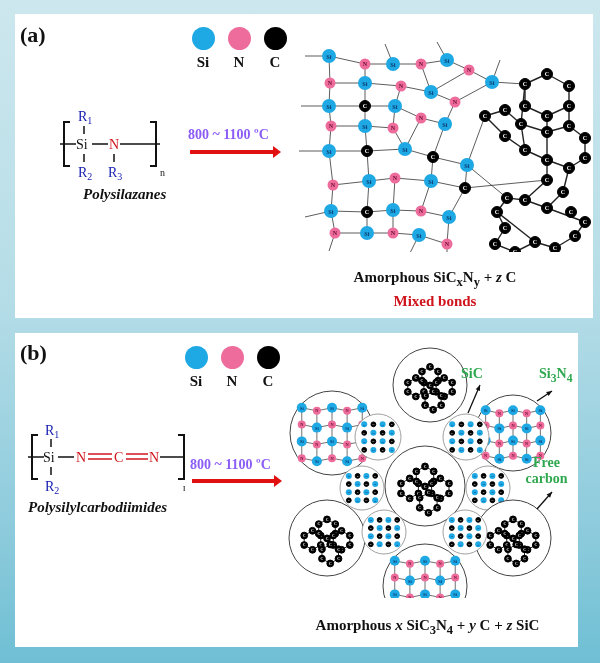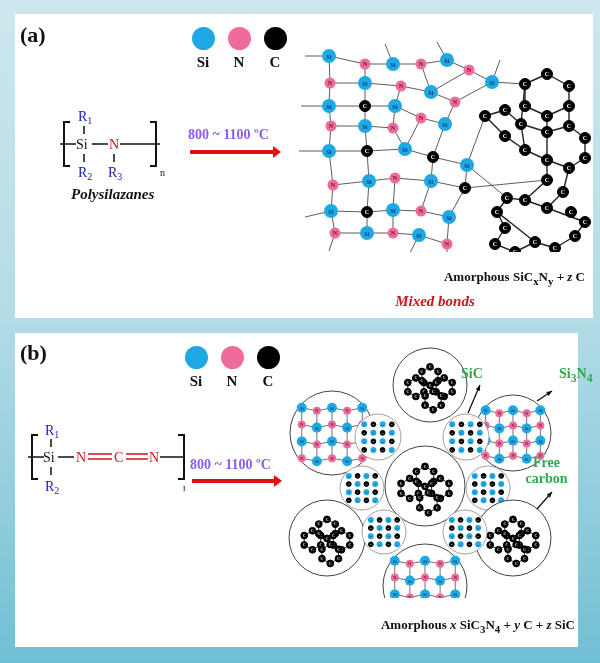--- a/index.html
+++ b/index.html
@@ -12,22 +12,22 @@
   .plabel{position:absolute;font-weight:bold;font-size:22px;color:#111;}
   .legend{position:absolute;display:flex;gap:10px;}
   .legend-item{display:flex;flex-direction:column;align-items:center;width:26px;}
   .dot{width:23px;height:23px;border-radius:50%;}
   .legend-label{font-weight:bold;font-size:15px;margin-top:4px;color:#111;}
   .polyname{position:absolute;font-style:italic;font-weight:bold;font-size:15px;color:#111;}
   .temp{position:absolute;font-weight:bold;font-size:14px;color:#8b5cf6;}
   .arrow{position:absolute;height:4px;background:#e01010;}
   .arrow::after{content:"";position:absolute;right:-6px;top:-4px;border-left:8px solid #e01010;
                 border-top:6px solid transparent;border-bottom:6px solid transparent;}
-  .caption{position:absolute;font-weight:bold;font-size:13px;color:#111;text-align:right;}
-  .caption-red{position:absolute;font-weight:bold;font-style:italic;font-size:15px;color:#d0141c;text-align:center;}
+  .caption{position:absolute;font-weight:bold;font-size:15px;color:#111;text-align:center;}
+  .caption-red{position:absolute;font-weight:bold;font-size:15px;color:#d0141c;text-align:center;}
   .struct{position:absolute;}
   .green{position:absolute;font-weight:bold;font-size:14px;color:#2ea84e;}
   svg text{font-family:"Liberation Serif",serif;}
 </style>
 </head>
 <body>
 
 <div class="panel" id="panel-a">
   <div class="plabel" style="left:5px;top:8px;">(a)</div>
 
@@ -54,21 +54,21 @@
     <line x1="24" y1="22" x2="24" y2="30" stroke="#111" stroke-width="1.5"></line>
     <line x1="24" y1="50" x2="24" y2="58" stroke="#111" stroke-width="1.5"></line>
     <line x1="54" y1="50" x2="54" y2="58" stroke="#111" stroke-width="1.5"></line>
     <text x="16" y="45" font-size="14" fill="#111" font-family="Liberation Sans">Si</text>
     <text x="49" y="45" font-size="14" fill="#d0141c" font-family="Liberation Sans">N</text>
     <text x="18" y="17" font-size="14" fill="#1a22b0" font-family="Liberation Sans">R<tspan font-size="10" dy="3">1</tspan></text>
     <text x="18" y="73" font-size="14" fill="#1a22b0" font-family="Liberation Sans">R<tspan font-size="10" dy="3">2</tspan></text>
     <text x="48" y="73" font-size="14" fill="#1a22b0" font-family="Liberation Sans">R<tspan font-size="10" dy="3">3</tspan></text>
     <text x="100" y="72" font-size="10" fill="#111" font-family="Liberation Sans">n</text>
   </svg>
-  <div class="polyname" style="left:56px;top:172px;">Polysilazanes</div>
+  <div class="polyname" style="left:68px;top:172px;">Polysilazanes</div>
 
   <div class="temp" style="left:173px;top:113px;">800 ~ 1100 ºC</div>
   <div class="arrow" style="left:175px;top:136px;width:85px;"></div>
 
   <svg class="struct" id="net-a" style="left:270px;top:18px;" width="310" height="220">
       <line x1="44" y1="24" x2="20" y2="24" stroke="#333" stroke-width="0.8"></line>
       <line x1="162" y1="28" x2="152" y2="10" stroke="#333" stroke-width="0.8"></line>
       <line x1="207" y1="50" x2="215" y2="28" stroke="#333" stroke-width="0.8"></line>
       <line x1="44" y1="74" x2="16" y2="74" stroke="#333" stroke-width="0.8"></line>
       <line x1="44" y1="119" x2="14" y2="119" stroke="#333" stroke-width="0.8"></line>
@@ -361,20 +361,21 @@
     <line x1="106" y1="38" x2="128" y2="38" stroke="#d0141c" stroke-width="1.5"></line>
     <line x1="140" y1="36" x2="168" y2="36" stroke="#111" stroke-width="1.5"></line>
     <text x="23" y="41" font-size="14" fill="#111" font-family="Liberation Sans">Si</text>
     <text x="56" y="41" font-size="14" fill="#d0141c" font-family="Liberation Sans">N</text>
     <text x="94" y="41" font-size="14" fill="#d0141c" font-family="Liberation Sans">C</text>
     <text x="129" y="41" font-size="14" fill="#d0141c" font-family="Liberation Sans">N</text>
     <text x="25" y="14" font-size="14" fill="#1a22b0" font-family="Liberation Sans">R<tspan font-size="10" dy="3">1</tspan></text>
     <text x="25" y="70" font-size="14" fill="#1a22b0" font-family="Liberation Sans">R<tspan font-size="10" dy="3">2</tspan></text>
     <text x="163" y="70" font-size="10" fill="#111" font-family="Liberation Sans">n</text>
   </svg>
+  <div class="polyname" style="left:13px;top:166px;">Polysilylcarbodiimides</div>
 
   <div class="temp" style="left:175px;top:124px;">800 ~ 1100 ºC</div>
   <div class="arrow" style="left:177px;top:146px;width:84px;"></div>
 
   <svg class="struct" id="net-b" style="left:265px;top:0px;" width="300" height="265">
       <circle cx="150" cy="52" r="37" fill="#fff" stroke="#444" stroke-width="1"></circle>
       <line x1="135.8475" y1="44.97" x2="143.895" y2="49.595" stroke="#222" stroke-width="1"></line>
       <line x1="143.895" y1="49.595" x2="143.895" y2="58.845" stroke="#222" stroke-width="1"></line>
       <line x1="143.895" y1="58.845" x2="135.8475" y2="63.47" stroke="#222" stroke-width="1"></line>
       <line x1="135.8475" y1="63.47" x2="127.80000000000001" y2="58.845" stroke="#222" stroke-width="1"></line>
@@ -1081,19 +1082,19 @@
       <text x="175.24" y="279.80000000000007" font-size="4.4" text-anchor="middle" font-weight="bold" fill="#6b0b2e">N</text>
       <line x1="188" y1="80" x2="200" y2="52" stroke="#111" stroke-width="1.3"></line>
       <polygon points="200,52 199.9706493993477,57.99992821142398 195.6754661921773,56.15913540835095" fill="#111"></polygon>
       <line x1="257" y1="68" x2="272" y2="58" stroke="#111" stroke-width="1.3"></line>
       <polygon points="272,58 268.69784815837465,63.00957016268364 266.10572298766687,59.121382406622025" fill="#111"></polygon>
       <line x1="257" y1="176" x2="272" y2="159" stroke="#111" stroke-width="1.3"></line>
       <polygon points="272,159 270.09564039156515,164.68976400932075 266.59163301592656,161.597992795522" fill="#111"></polygon>
     </svg>
 
   <div class="green" style="left:446px;top:33px;">SiC</div>
-  <div class="green" style="left:524px;top:33px;margin-left:20px;"><span>Si</span><sub>3</sub><span>N</span><sub>4</sub></div>
+  <div class="green" style="left:524px;top:33px;"><span>Si</span><sub>3</sub><span>N</span><sub>4</sub></div>
   <div class="green" style="left:500px;top:122px;text-align:center;">Free carbon</div>
 
   <div class="caption" style="left:265px;top:284px;width:295px;">
     <span>Amorphous </span><i>x</i><span> SiC</span><sub>3</sub><span>N</span><sub>4</sub><span> + </span><i>y</i><span> C + </span><i>z</i><span> SiC</span>
   </div>
 </div>
 
 </body></html>

